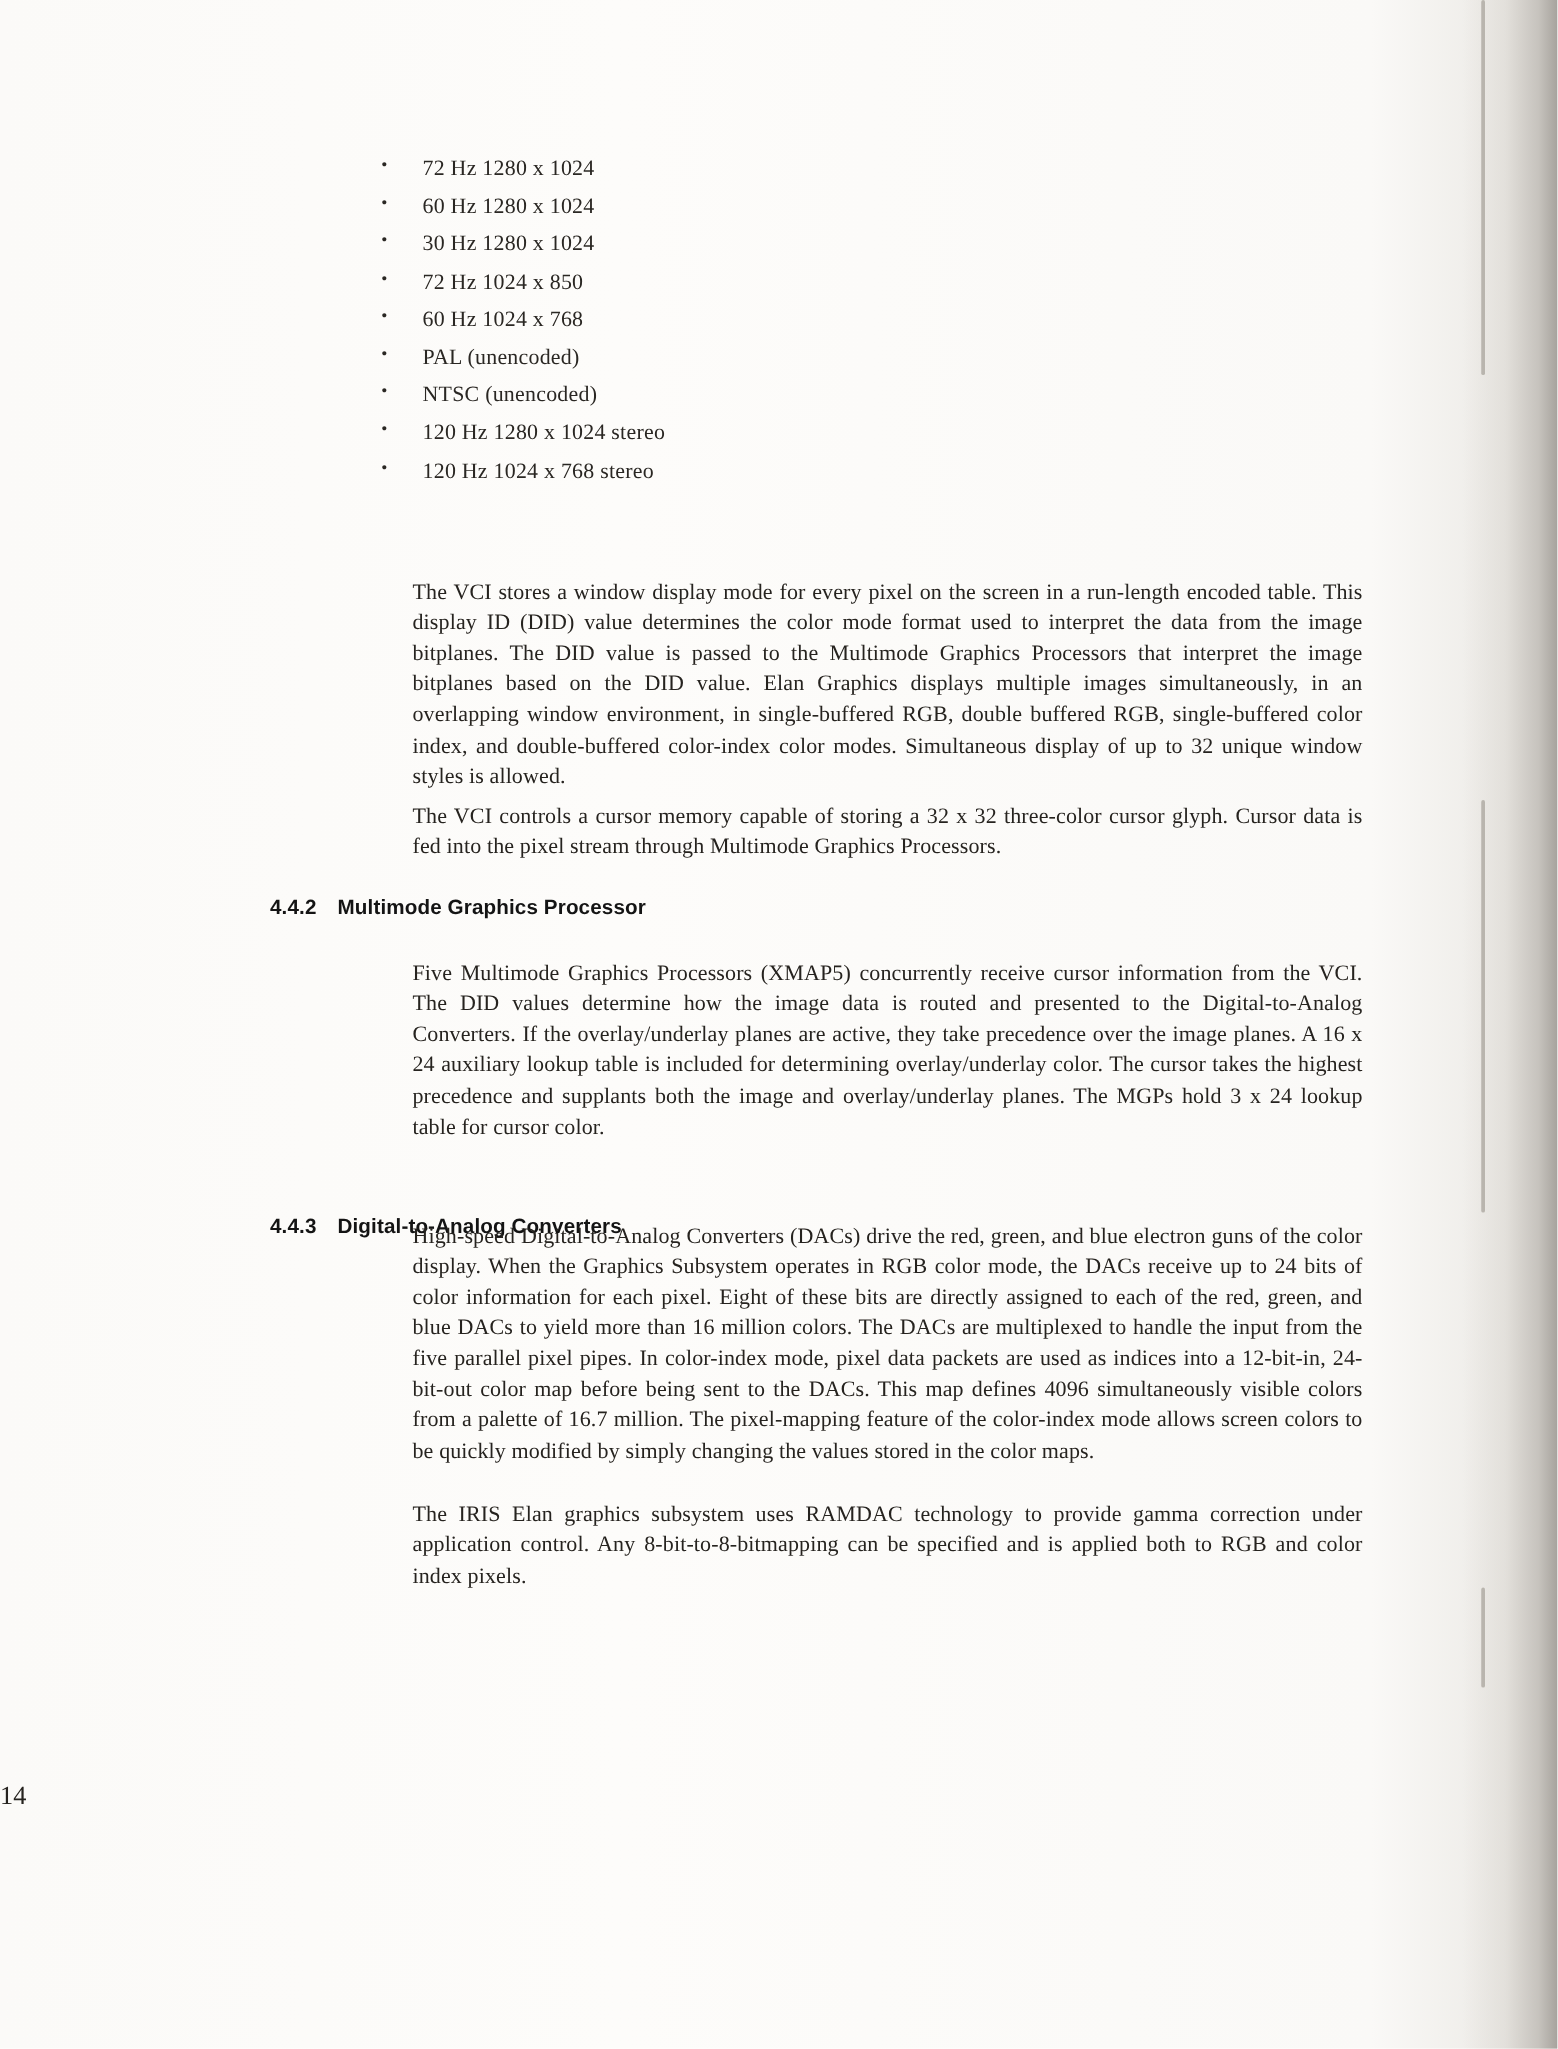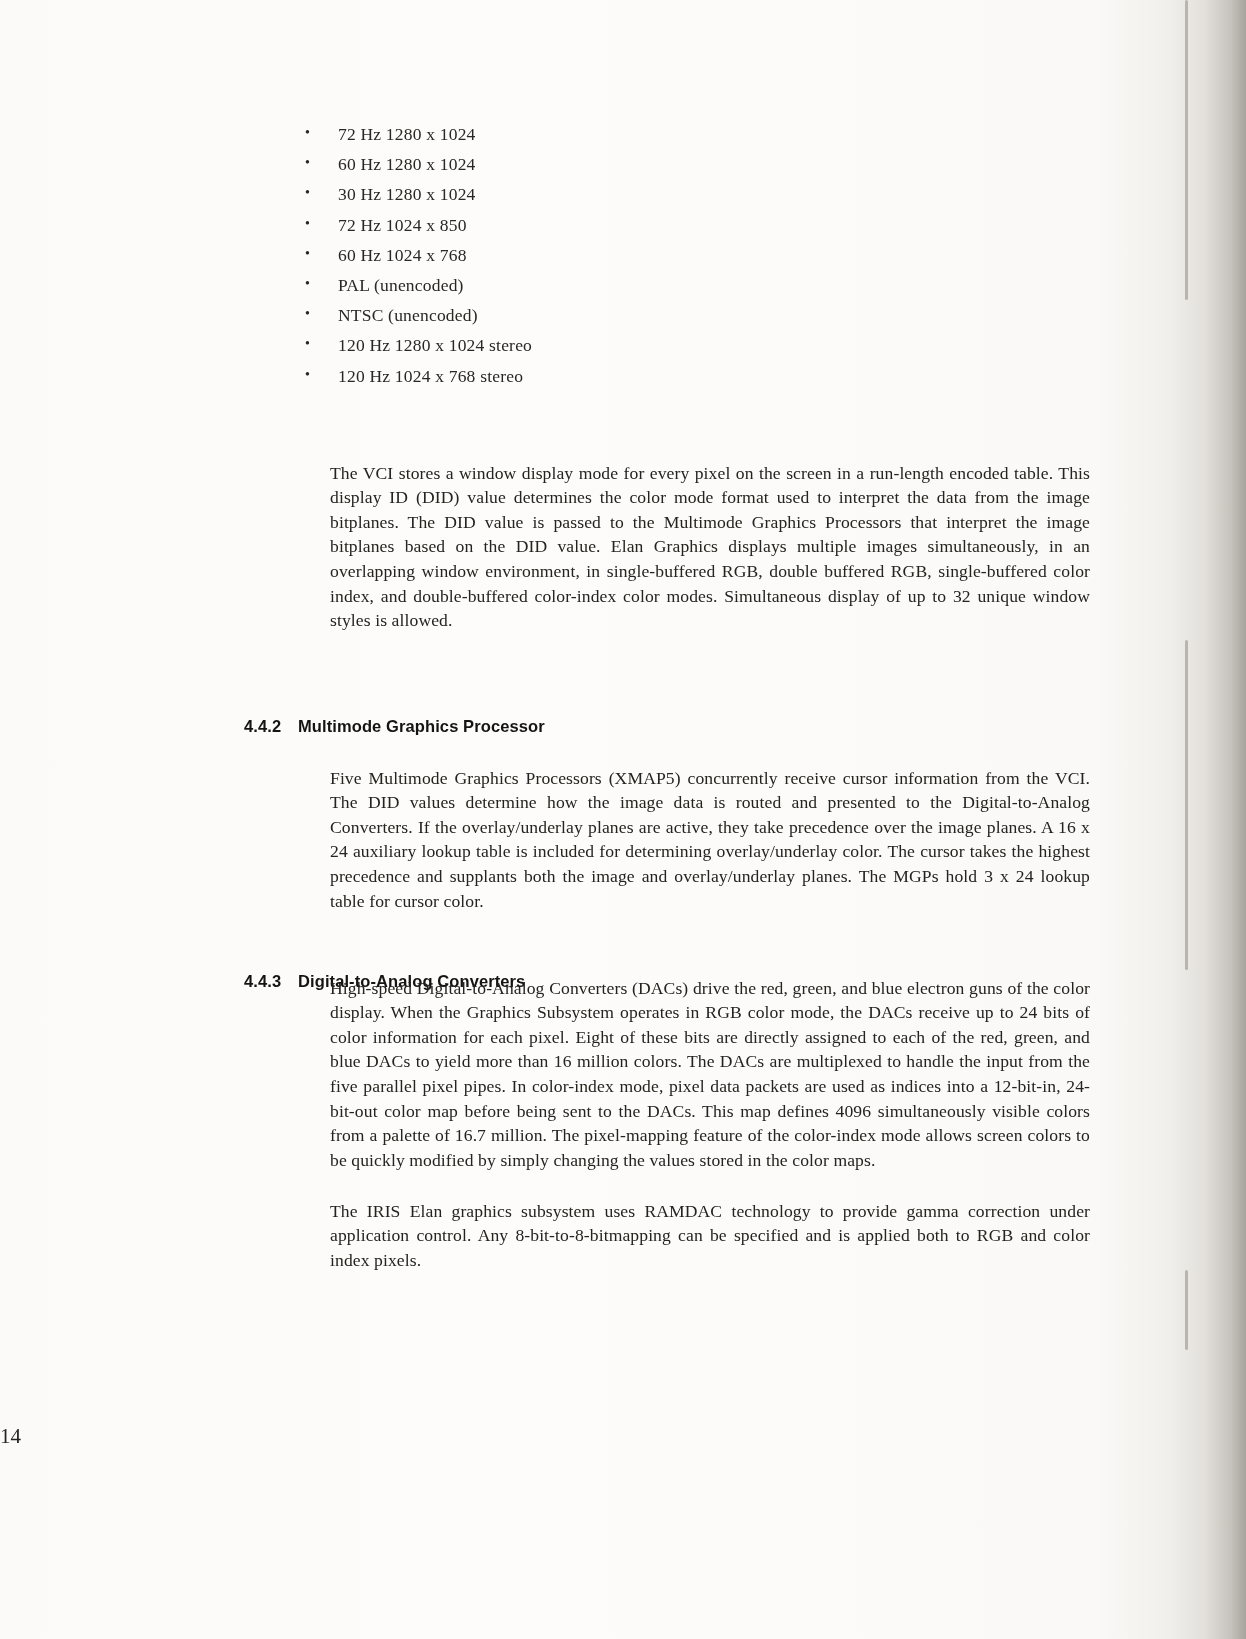--- a/index.html
+++ b/index.html
@@ -84,21 +84,20 @@
     left: 216px;
     font-family: "Liberation Sans", sans-serif;
     font-weight: bold;
     font-size: 16.5px;
     letter-spacing: 0.1px;
     color: #141414;
   }
   .heading .num {
     display: inline-block;
     width: 54px;
-    margin-left: 28px;
   }
   .page-number {
     position: absolute;
     left: 0;
     top: 1424px;
     width: 1070px;
     font-size: 21px;
     color: #26231f;
   }
 </style>
@@ -120,20 +119,21 @@
     <li>72 Hz 1024 x 850</li>
     <li>60 Hz 1024 x 768</li>
     <li>PAL (unencoded)</li>
     <li>NTSC (unencoded)</li>
     <li>120 Hz 1280 x 1024 stereo</li>
     <li>120 Hz 1024 x 768 stereo</li>
   </ul>
 
   <p class="para" style="top:443px;">The VCI stores a window display mode for every pixel on the screen in a run-length encoded table. This display ID (DID) value determines the color mode format used to interpret the data from the image bitplanes. The DID value is passed to the Multimode Graphics Processors that interpret the image bitplanes based on the DID value. Elan Graphics displays multiple images simultaneously, in an overlapping window environment, in single-buffered RGB, double buffered RGB, single-buffered color index, and double-buffered color-index color modes. Simultaneous display of up to 32 unique window styles is allowed.</p>
 
+  <p class="para" style="top:622px;">The VCI controls a cursor memory capable of storing a 32 x 32 three-color cursor glyph. Cursor data is fed into the pixel stream through Multimode Graphics Processors.</p>
 
   <h2 class="heading" style="top:703px;">
     <span class="num">4.4.2</span><span>Multimode Graphics Processor</span>
   </h2>
 
   <p class="para" style="top:748px;">Five Multimode Graphics Processors (XMAP5) concurrently receive cursor information from the VCI. The DID values determine how the image data is routed and presented to the Digital-to-Analog Converters. If the overlay/underlay planes are active, they take precedence over the image planes. A 16 x 24 auxiliary lookup table is included for determining overlay/underlay color. The cursor takes the highest precedence and supplants both the image and overlay/underlay planes. The MGPs hold 3 x 24 lookup table for cursor color.</p>
 
   <h2 class="heading" style="top:958px;">
     <span class="num">4.4.3</span><span>Digital-to-Analog Converters</span>
   </h2>

